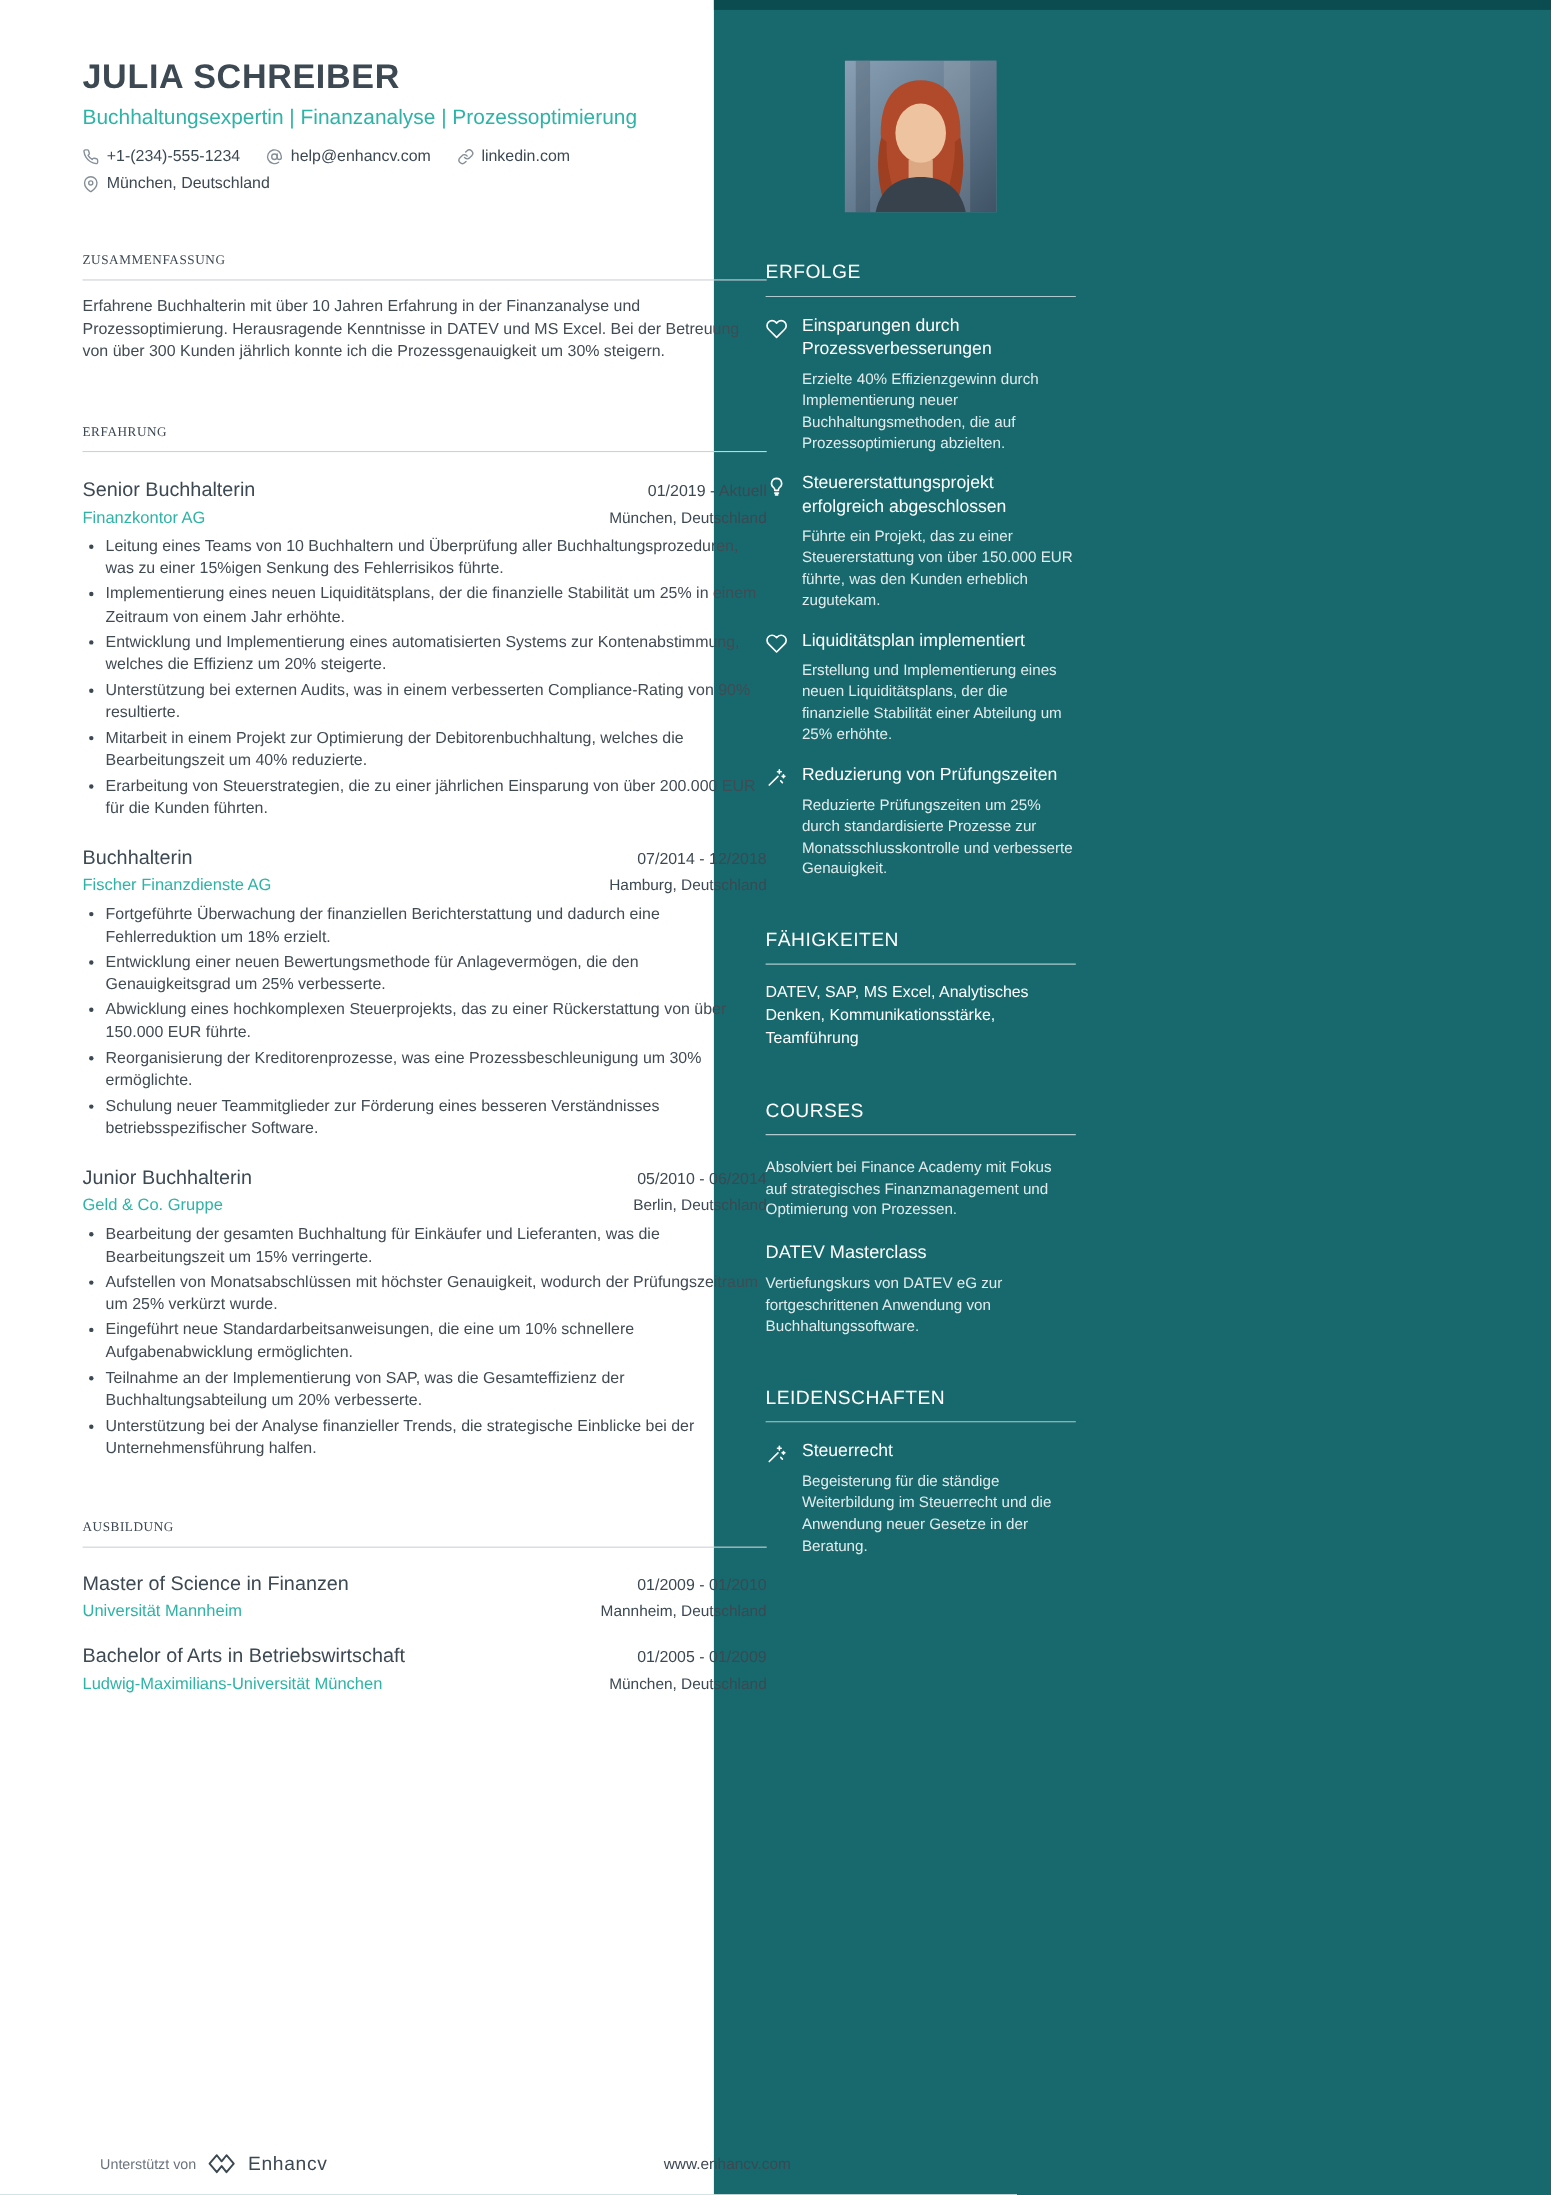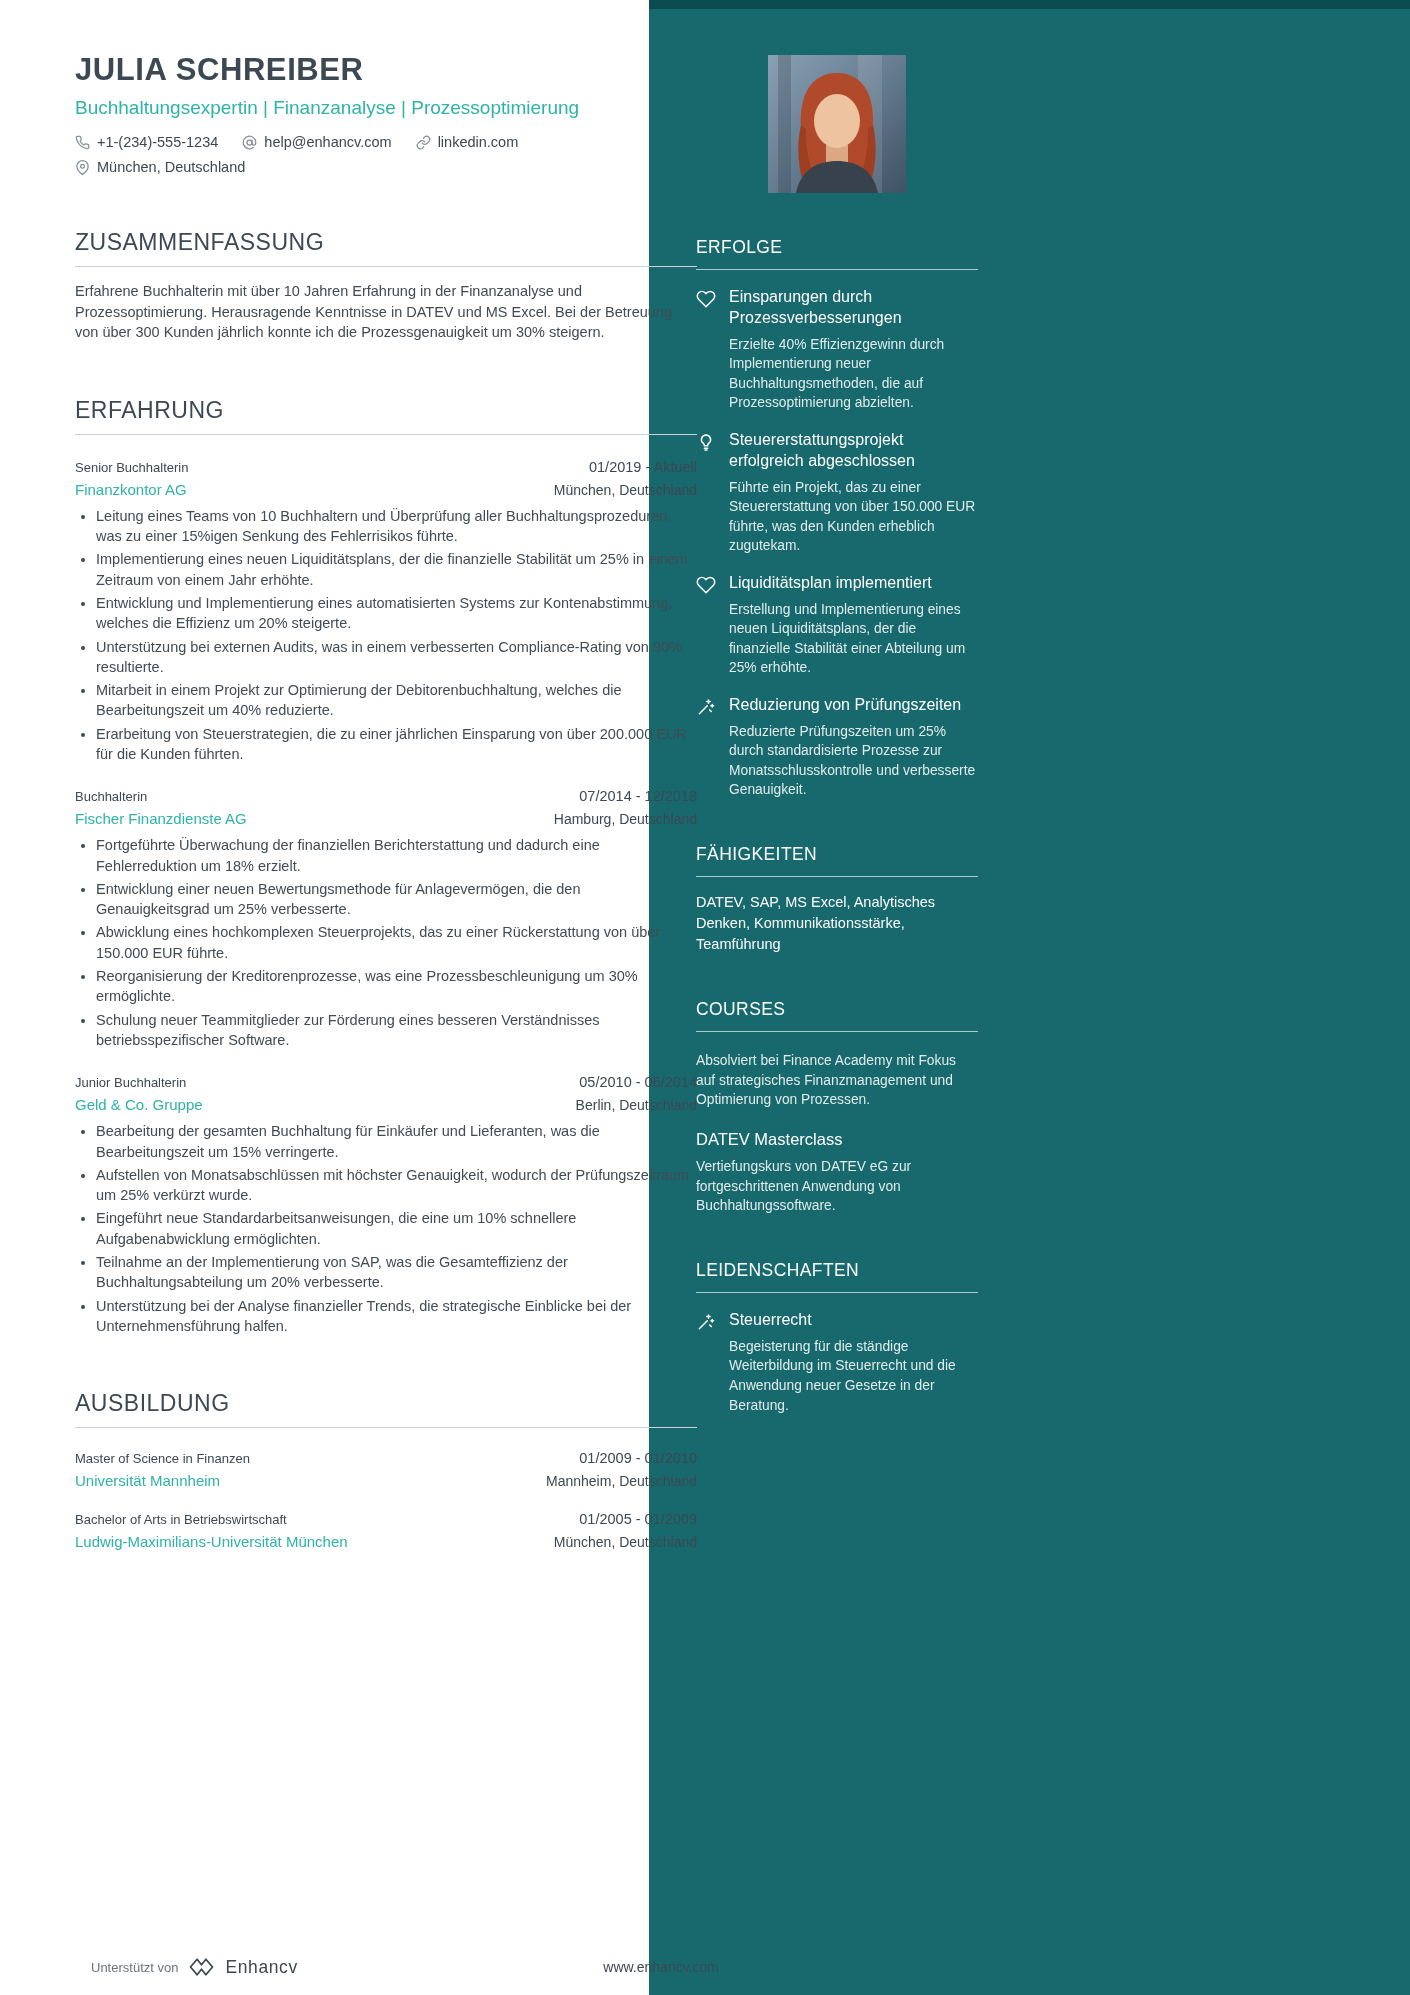--- a/index.html
+++ b/index.html
@@ -36,26 +36,26 @@
 
   
   .main{position:absolute;top:0;left:12px;width:723px;padding:52px 38px 0 63px;color:var(--body);}
   .name{font-size:31px;font-weight:700;letter-spacing:.6px;color:var(--heading);}
   .headline{margin-top:9px;font-size:19px;color:var(--accent);}
   .contact-row{display:flex;align-items:center;gap:24px;margin-top:15px;}
   .contact-row + .contact-row{margin-top:9px;}
   .contact-item{display:flex;align-items:center;gap:7px;font-size:14.5px;color:var(--heading);}
   .contact-icon{width:15px;height:15px;color:var(--muted-icon);flex:0 0 auto;}
   .section{margin-top:54px;}
-  .section-heading{font-size:23px;font-weight:400;letter-spacing:.5px;color:var(--heading);}
+  .section-heading{font-size:12px;font-weight:400;letter-spacing:.5px;color:var(--heading);font-family:Liberation Serif, serif;}
   .section-rule{border:none;border-top:1px solid var(--rule);margin-top:10px;}
   .summary-text{margin-top:14px;font-size:14.5px;line-height:1.42;}
   .job{margin-top:24px;}
   .row-split{display:flex;justify-content:space-between;align-items:baseline;gap:12px;}
-  .job-title{font-size:13px;color:var(--heading);text-align:right;}
+  .job-title{font-size:18px;color:var(--heading);text-align:right;}
   .job-dates{font-size:14.5px;color:var(--heading);white-space:nowrap;}
   .job-sub{margin-top:6px;}
   .company{font-size:15px;color:var(--accent);}
   .job-location{font-size:14px;color:var(--heading);white-space:nowrap;}
   .bullets{margin-top:8px;padding-left:21px;list-style:disc;}
   .bullets li{font-size:14.5px;line-height:1.4;margin-top:3px;}
   .bullets li::marker{color:var(--heading);}
   .edu{margin-top:22px;}
 
   

